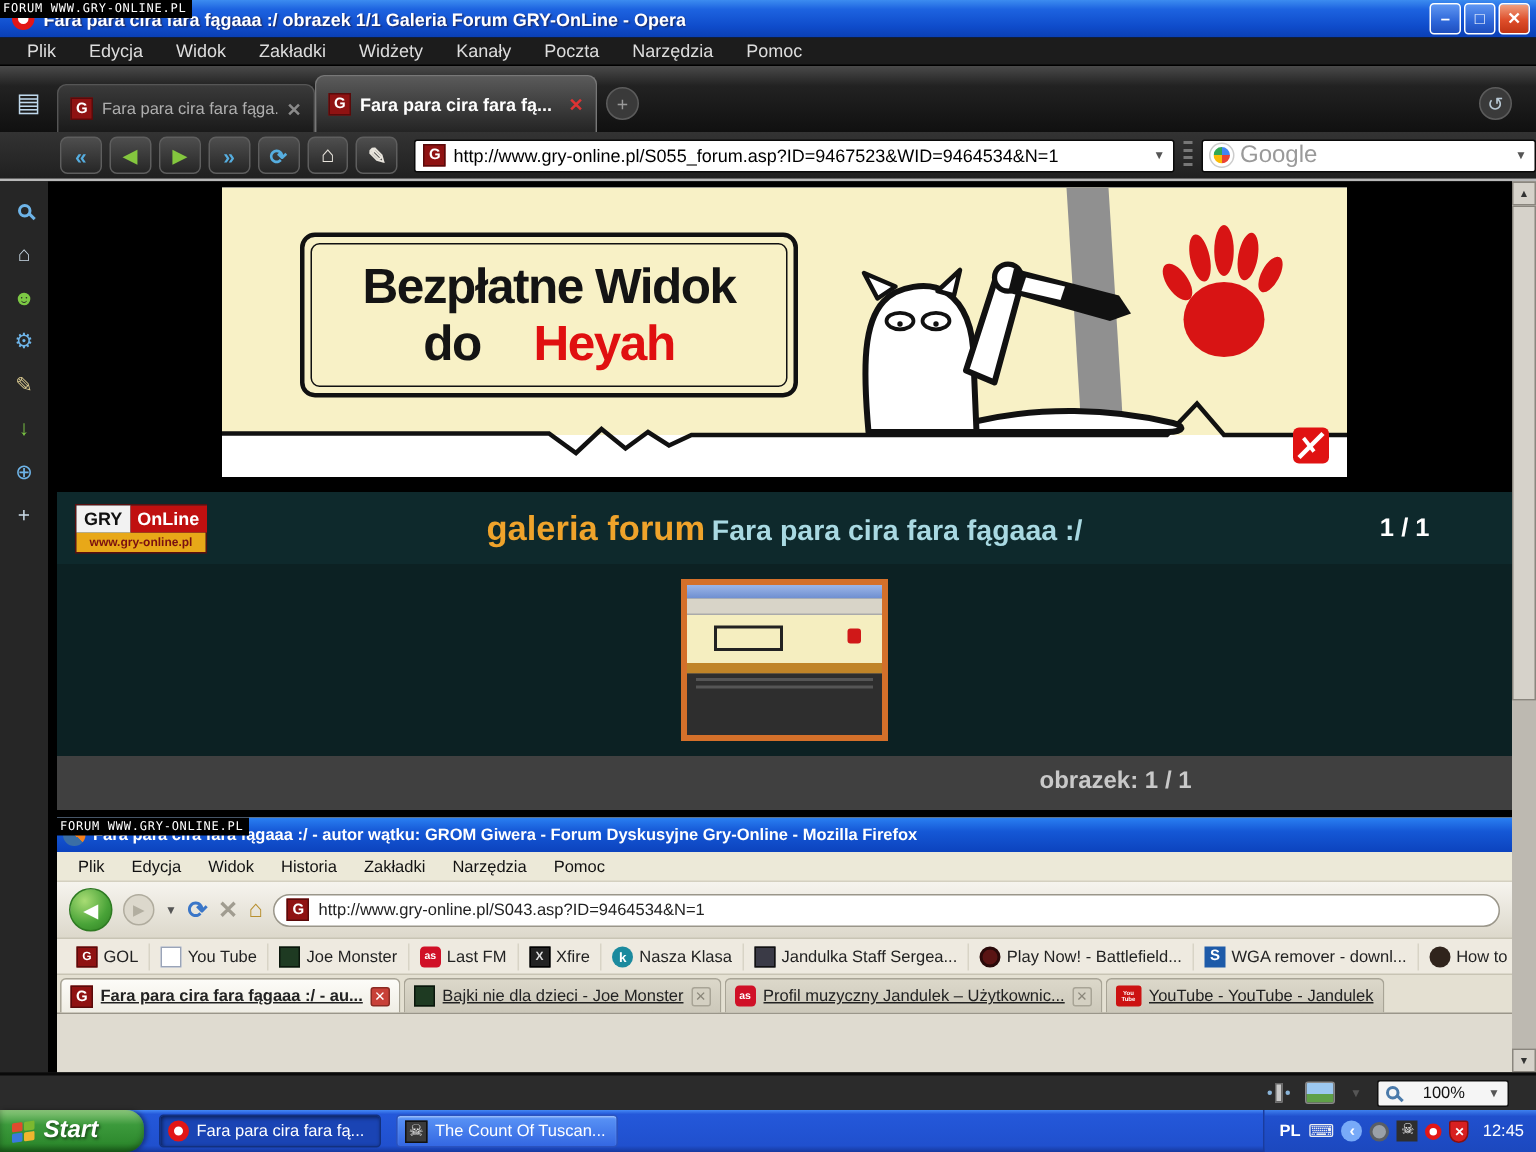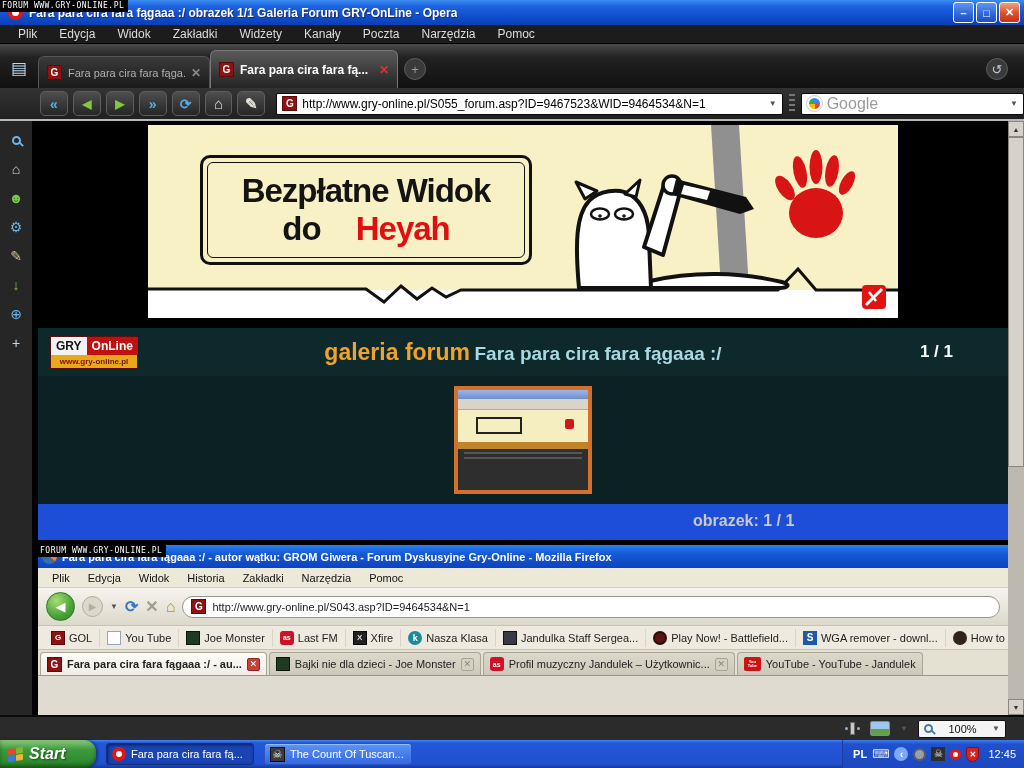--- a/index.html
+++ b/index.html
@@ -130,21 +130,21 @@
   .t-title { height:9px; background:linear-gradient(180deg,#9CB6E8,#6E8ED0); }
   .t-tools { height:11px; background:#D8D4C8; border-bottom:1px solid #AAA; }
   .t-banner { height:32px; background:#F5EEC0; position:relative; }
   .t-sign { position:absolute; left:18px; top:7px; width:46px; height:17px; border:2px solid #222;
     background:#F5EEC0; }
   .t-dot { position:absolute; right:14px; top:9px; width:9px; height:10px; background:#D01818;
     border-radius:2px; }
   .t-strip { height:7px; background:#C08428; }
   .t-dark { flex:1; background:#2E2E2E; }
   .t-line { height:2px; background:#555; margin:3px 6px 0 6px; }
-  #g-foot { height:36px; background:#1d4ed8; position:relative; }
+  #g-foot { height:36px; background:#404040; position:relative; }
   #g-foot .txt { position:absolute; left:655px; top:8px; color:#C9C9C9; font-size:16px;
     font-weight:bold; }
 
   
   #firefox { position:absolute; left:6px; top:424px; width:970px; height:170px; overflow:hidden;
     background:#DFDBD0; }
   #ff-title { height:23px; background:linear-gradient(180deg,#2A80F2 0%,#1558D6 40%,#0C43BE 100%);
     display:flex; align-items:center; padding-left:4px; gap:5px; }
   .ff-ico { width:15px; height:15px; border-radius:50%;
     background:conic-gradient(#F58220 0 130deg, #3A6EA5 130deg 360deg); flex:0 0 auto; }
@@ -180,21 +180,21 @@
   .bi-bf { background:#3A3A46; border:1px solid #111; font-size:6px; color:#CCC; }
   .bi-play { background:#5A1414; border-radius:50%; border:2px solid #2A0A0A; }
   .bi-s { background:#1D5AA8; color:#fff; font-size:10px; }
   .bi-how { background:#30241C; border-radius:50%; }
   #ff-tabs { height:26px; background:#E4E0D2; display:flex; align-items:flex-end;
     padding:3px 2px 0 2px; gap:2px; border-bottom:1px solid #9A968A; }
   .fftab { height:23px; display:flex; align-items:center; gap:5px; padding:0 6px;
     background:linear-gradient(180deg,#DCD8CA,#CCC8BA); border:1px solid #A8A496;
     border-bottom:none; border-radius:4px 4px 0 0; }
   .fftab.active { background:linear-gradient(180deg,#FDFCF8,#EFEDE4); }
-  .fftab .lbl { font-size:11px; color:#222; white-space:nowrap; overflow:hidden; }
+  .fftab .lbl { font-size:11px; color:#222; white-space:nowrap; overflow:hidden;text-decoration:underline; }
   .fftab.active .lbl { font-weight:bold; }
   .ff-close { width:13px; height:13px; font-size:9px; color:#fff; background:#C84038;
     border:1px solid #8A2A22; border-radius:2px; display:flex; align-items:center;
     justify-content:center; }
   .ff-close.gray { background:#D4D0C2; color:#8A867A; border-color:#A8A496; }
   .bi-yt { width:17px; height:14px; background:#CC1212; border-radius:2px; color:#fff;
     font-size:4px; line-height:4px; display:flex; flex-direction:column; align-items:center;
     justify-content:center; font-weight:bold; }
 
   

